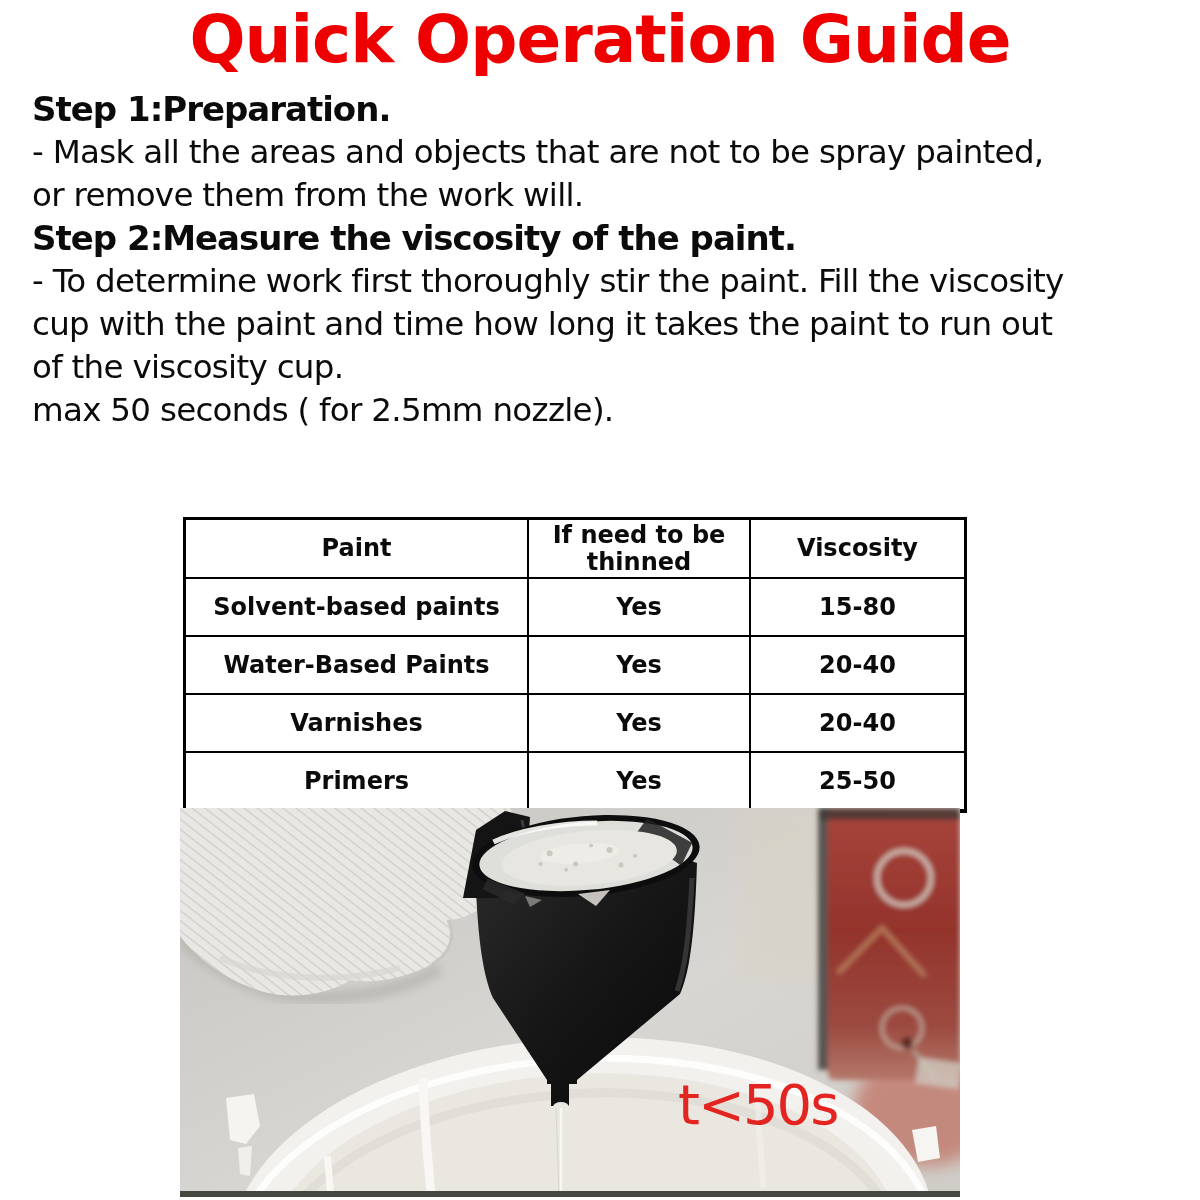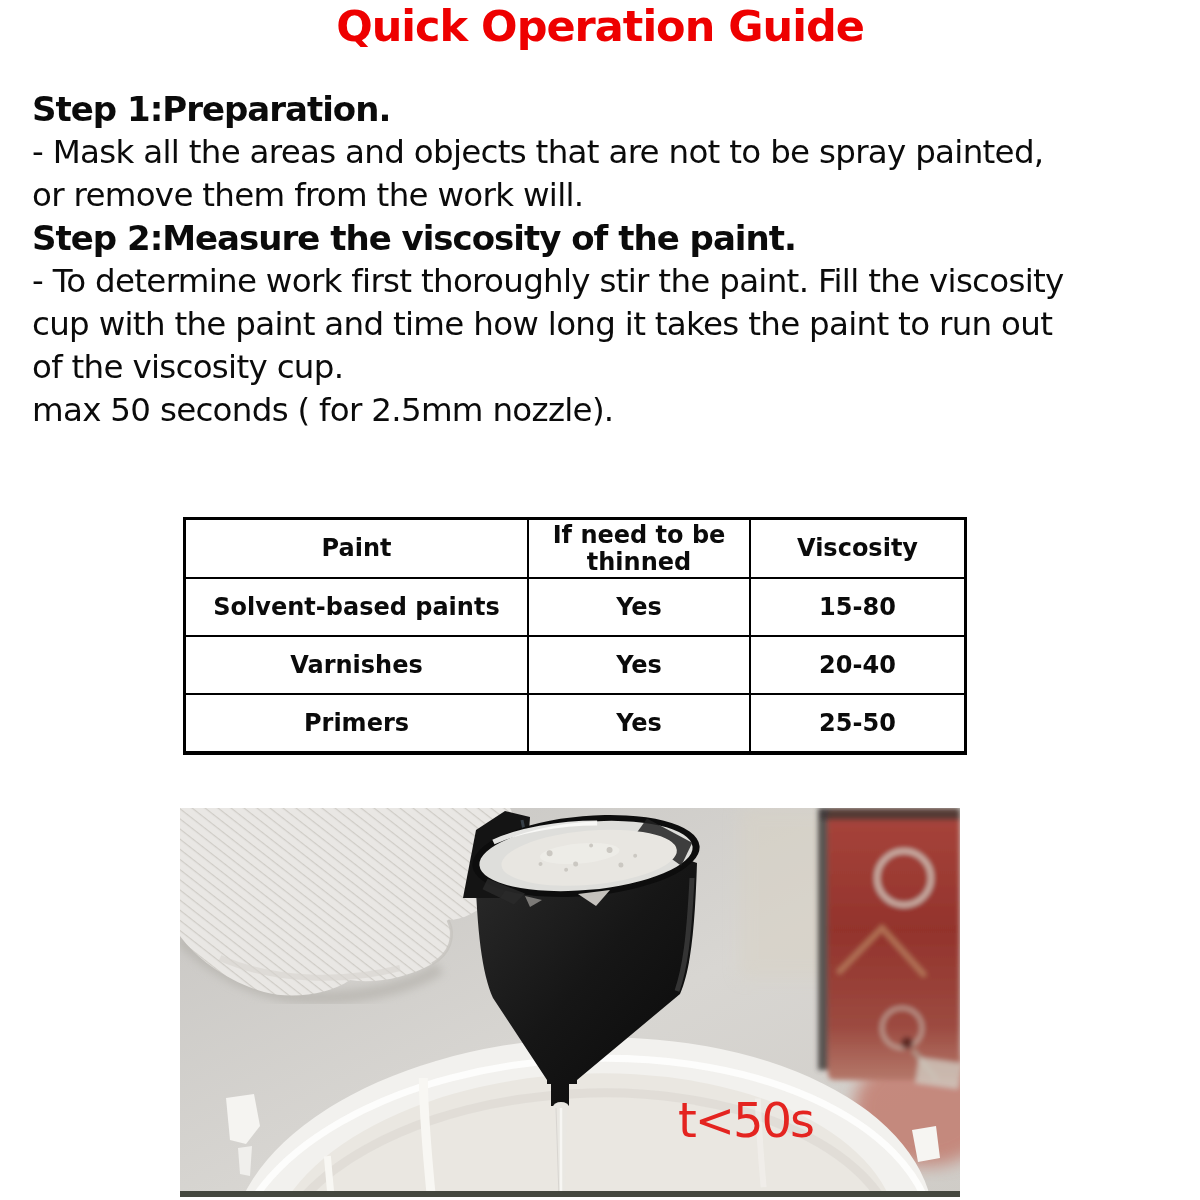--- a/index.html
+++ b/index.html
@@ -1,32 +1,32 @@
 <!DOCTYPE html>
 <html><head>
 <meta charset="utf-8">
 <style>
   html,body{margin:0;padding:0;background:#ffffff;}
   #stage{position:relative;width:1200px;height:1200px;background:#ffffff;overflow:hidden;
          font-family:"DejaVu Sans",sans-serif;color:#0b0b0b;}
   .title{position:absolute;left:0;top:1px;width:1200px;text-align:center;
-         font-size:43px;font-weight:bold;letter-spacing:-1px;color:#ee0000;white-space:nowrap;}
+         font-size:66px;font-weight:bold;letter-spacing:-1px;color:#ee0000;white-space:nowrap;}
   .textcol{position:absolute;left:12px;top:88px;width:1188px;margin-left:20px;}
   .ln{height:43px;line-height:43px;white-space:nowrap;overflow:visible;}
   .h{font-size:34px;font-weight:bold;letter-spacing:-1px;}
   .p{font-size:32.5px;letter-spacing:-0.7px;}
   table.visc{position:absolute;left:183px;top:517px;border-collapse:collapse;
              border:3px solid #000;border-bottom-width:4px;table-layout:fixed;}
   table.visc th,table.visc td{border:2px solid #000;text-align:center;vertical-align:middle;
              font-size:24px;padding:0;}
   table.visc th{font-weight:bold;line-height:27px;height:57px;}
   table.visc td{height:56px;font-weight:bold;}
   .c1{width:341px;} .c2{width:220px;} .c3{width:213px;}
   .photo{position:absolute;left:180px;top:808px;width:780px;height:389px;overflow:hidden;}
-  .caption{position:absolute;left:498px;top:284px;font-size:48px;letter-spacing:-2px;
+  .caption{position:absolute;left:498px;top:264px;font-size:56px;letter-spacing:-2px;
            color:#e42420;white-space:nowrap;}
 </style>
 </head>
 <body>
 
 <div id="stage">
 
   <div class="title">Quick Operation Guide</div>
 
   <div class="textcol">
@@ -44,20 +44,25 @@
     <tbody>
         <tr>
       <th class="c1">Paint</th>
       <th class="c2">If need to be thinned</th>
       <th class="c3">Viscosity</th>
     </tr>
     <tr>
       <td>Solvent-based paints</td>
       <td>Yes</td>
       <td>15-80</td>
+    </tr>
+    <tr>
+      <td>Water-Based Paints</td>
+      <td>Yes</td>
+      <td>20-40</td>
     </tr>
     <tr>
       <td>Varnishes</td>
       <td>Yes</td>
       <td>20-40</td>
     </tr>
     <tr>
       <td>Primers</td>
       <td>Yes</td>
       <td>25-50</td>

